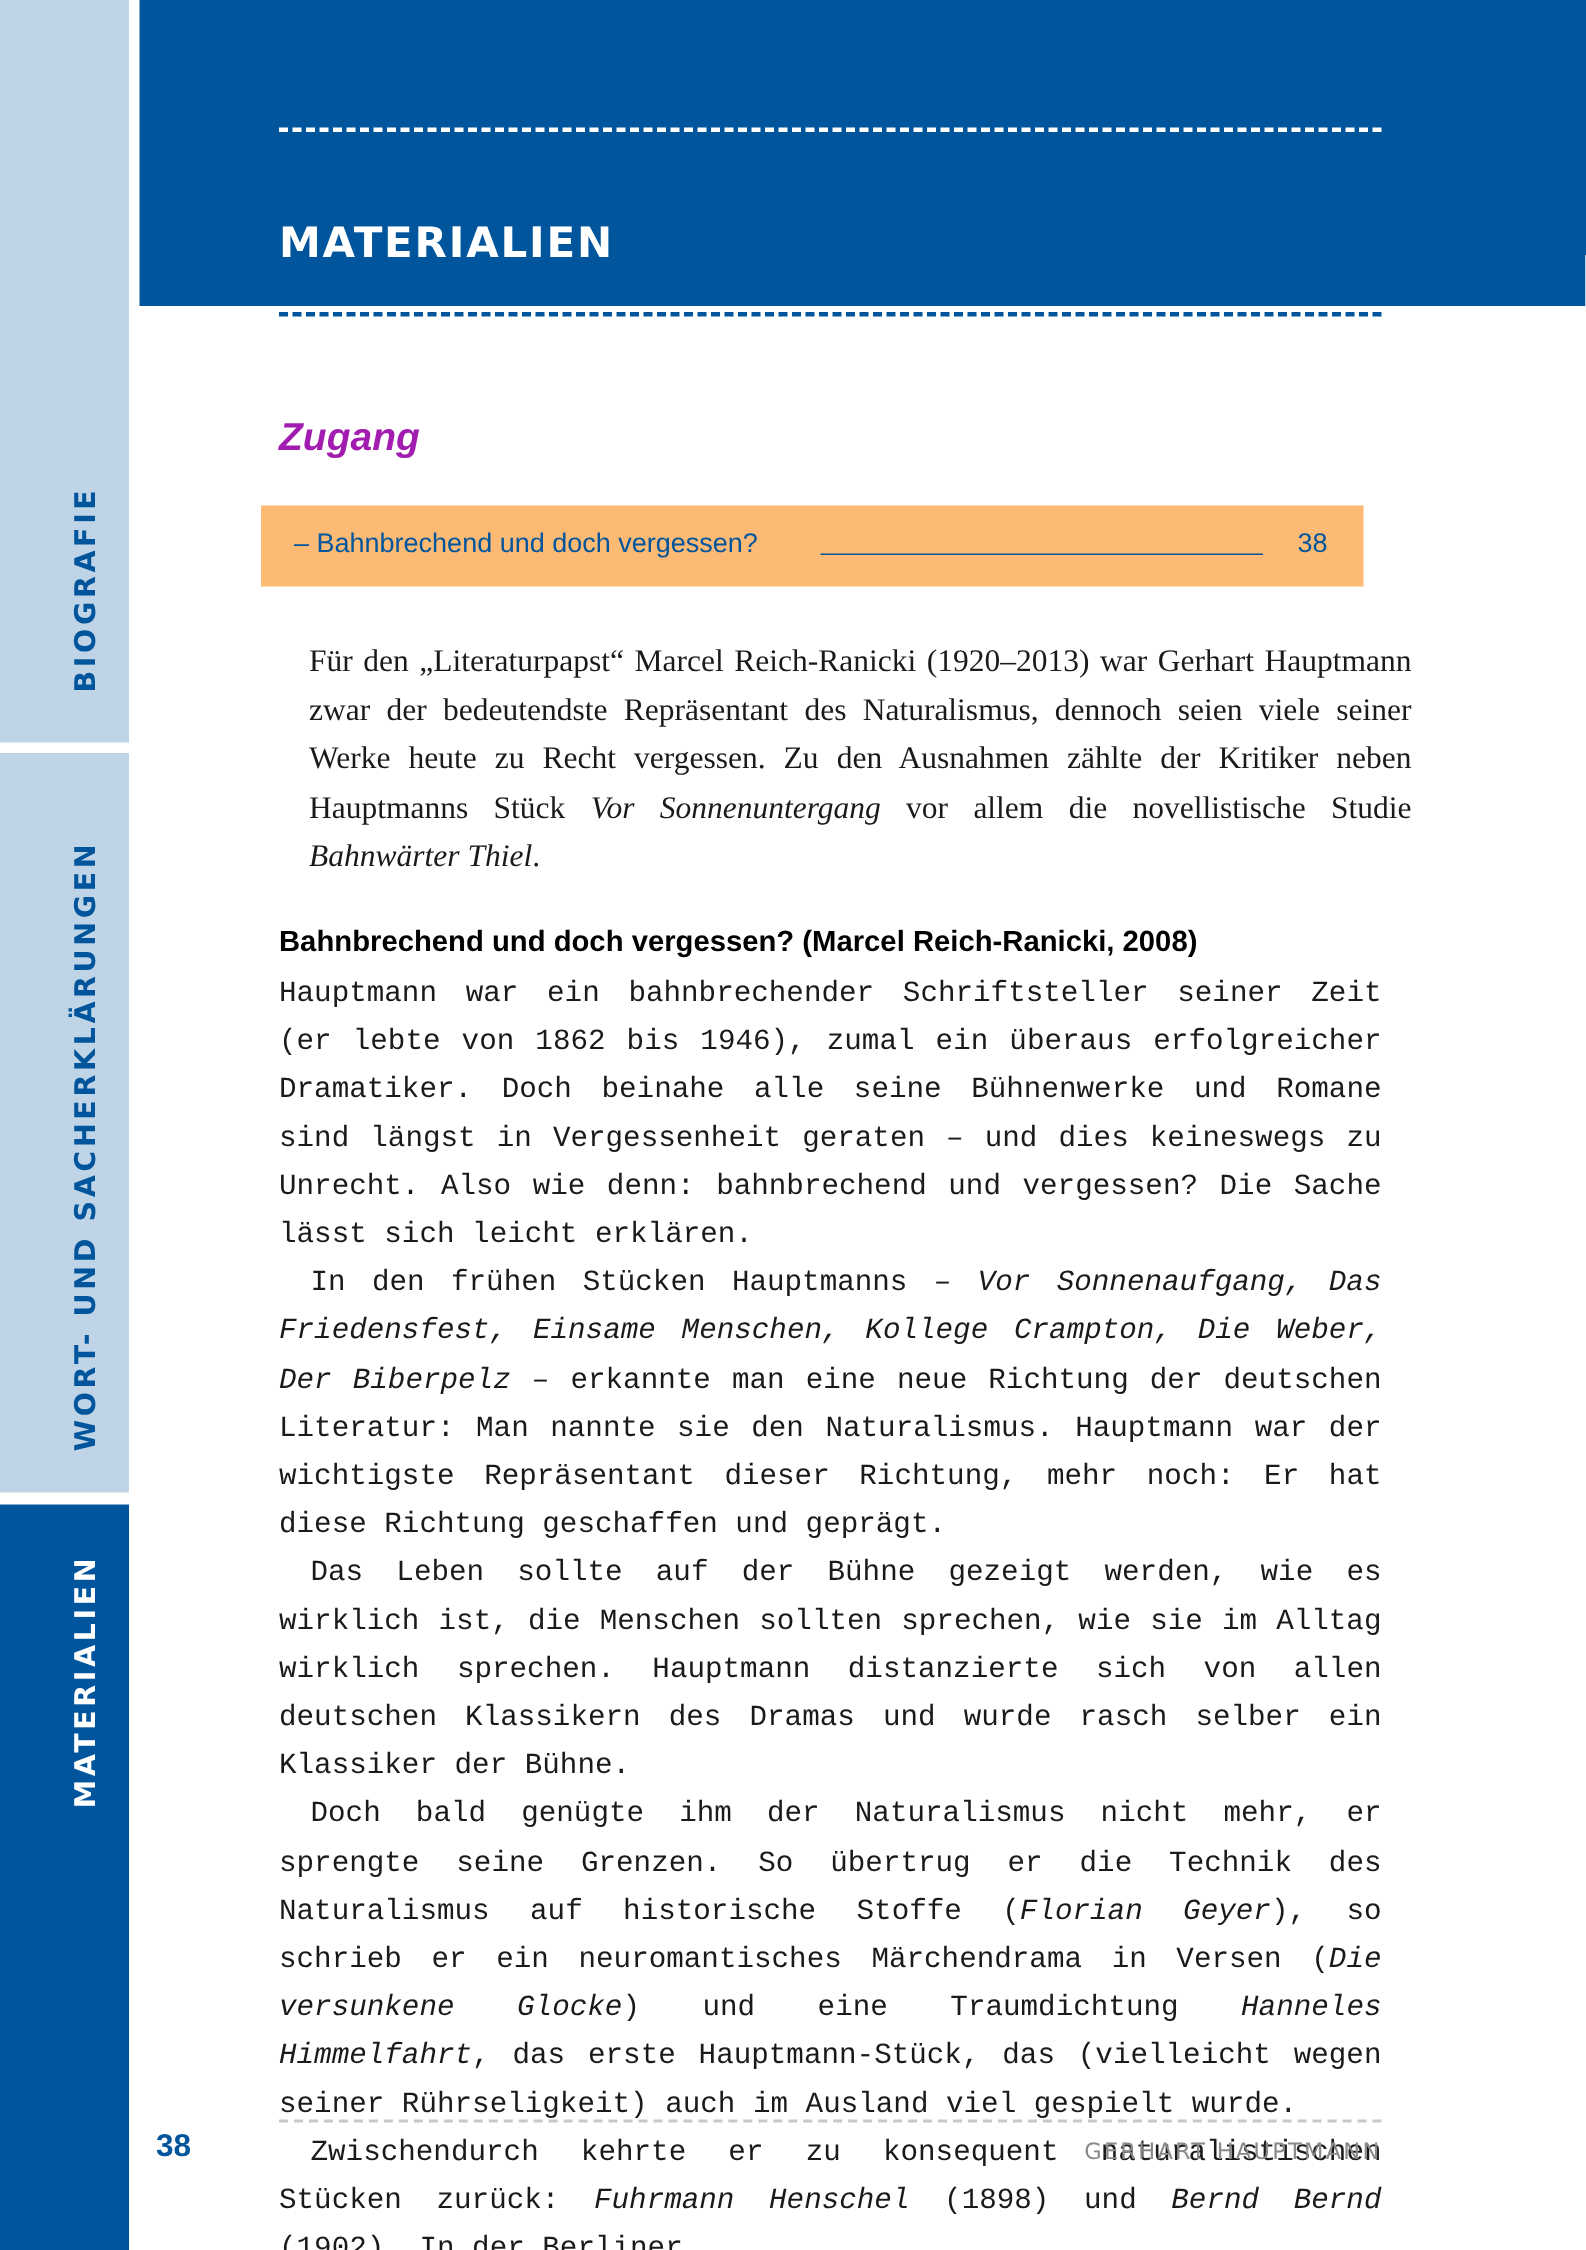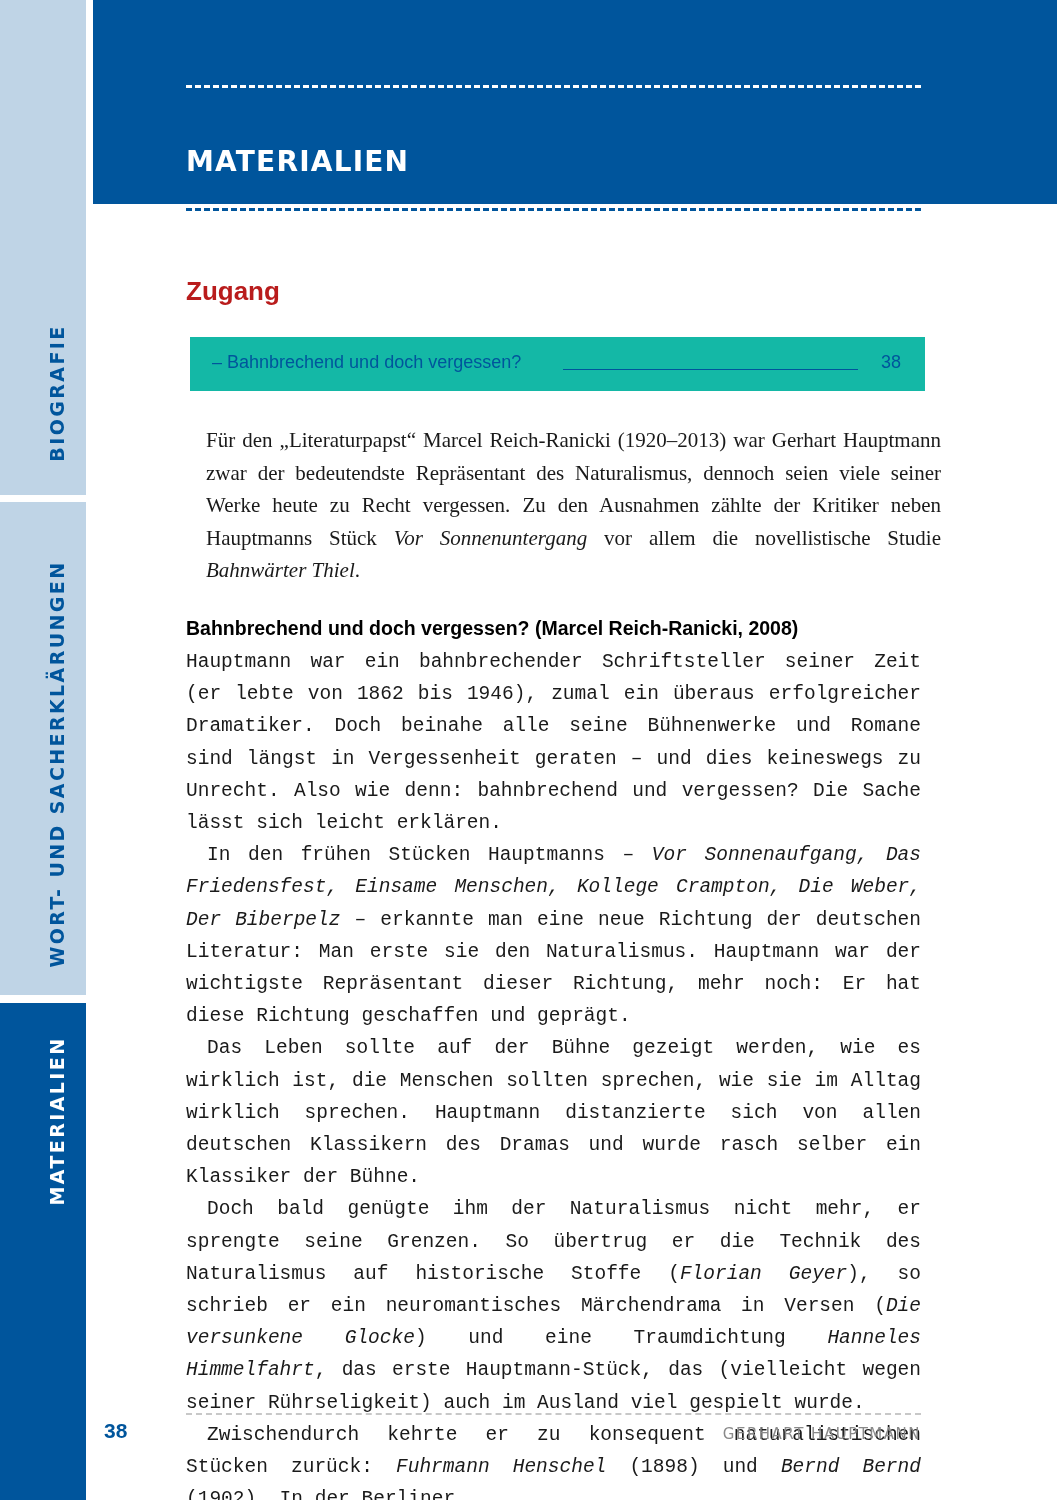--- a/index.html
+++ b/index.html
@@ -5,22 +5,22 @@
   html, body { margin:0; padding:0; }
   body { width:1057px; height:1500px; background:#ffffff; position:relative; overflow:hidden; font-family:"Liberation Sans", sans-serif; }
   .side-tab { position:absolute; left:0; width:86px; background:#bfd4e6; }
   .side-tab.active { background:#00559c; }
   .side-tab .lbl { position:absolute; left:57px; top:50%; transform:translate(-50%,-50%) rotate(-90deg); white-space:nowrap; font-family:"DejaVu Sans", sans-serif; font-weight:bold; font-size:19px; letter-spacing:2.4px; color:#00559c; }
   .side-tab.active .lbl { color:#ffffff; }
   .header-band { position:absolute; left:93px; top:0; width:964px; height:204px; background:#00559c; }
   .dash-top { position:absolute; left:186px; top:85px; width:735px; height:0; border-top:3px dashed #ffffff; }
   .dash-bottom { position:absolute; left:186px; top:208px; width:735px; height:0; border-top:3px dashed #00559c; }
   .header-title { position:absolute; left:186px; top:145px; font-family:"DejaVu Sans", sans-serif; font-weight:bold; font-size:28px; letter-spacing:1.2px; color:#ffffff; }
-  .section-title { position:absolute; left:186px; top:276px; font-family:"Liberation Sans", sans-serif; font-weight:bold; font-size:26px; color:#b91c1c; }
-  .toc-box { position:absolute; left:190px; top:337px; width:735px; height:54px; background:#14b8a6; }
+  .section-title { position:absolute; left:186px; top:276px; font-family:"Liberation Sans", sans-serif; font-weight:bold; font-size:26px; color:#a21caf;font-style:italic; }
+  .toc-box { position:absolute; left:174px; top:337px; width:735px; height:54px; background:#fdba74; }
   .toc-text { position:absolute; left:22px; top:15px; font-size:18px; color:#00559c; }
   .toc-line { position:absolute; left:373px; top:32px; width:295px; border-top:1.5px solid #00559c; }
   .toc-page { position:absolute; right:24px; top:15px; font-size:18px; color:#00559c; }
   .intro { position:absolute; left:186px; top:424px; width:735px; font-family:"Liberation Serif", serif; font-size:21px; line-height:32.5px; color:#1a1a1a; text-align:justify;margin-left:20px; }
   .intro i, .body i { font-style:italic; }
   .sub-head { position:absolute; left:186px; top:617px; font-weight:bold; font-size:19.5px; color:#000000; }
   .body { position:absolute; left:186px; top:646px; width:735px; font-family:Liberation Mono, monospace; font-size:19.5px; line-height:32.2px; color:#1a1a1a; text-align:justify; }
   .body p { margin:0; text-indent:21px; }
   .body p.first { text-indent:0; }
   .footer-dash { position:absolute; left:186px; top:1413px; width:735px; border-top:2px dashed #c8c8c8; }
@@ -52,21 +52,21 @@
   <span class="toc-line"></span>
   <span class="toc-page">38</span>
 </div>
 
 <div class="intro"><span>Für den „Literaturpapst“ Marcel Reich-Ranicki (1920–2013) war Gerhart Hauptmann zwar der bedeutendste Repräsentant des Naturalismus, dennoch seien viele seiner Werke heute zu Recht vergessen. Zu den Ausnahmen zählte der Kritiker neben Hauptmanns Stück </span><i>Vor Sonnenuntergang</i><span> vor allem die novellistische Studie </span><i>Bahnwärter Thiel</i><span>.</span></div>
 
 <div class="sub-head">Bahnbrechend und doch vergessen? (Marcel Reich-Ranicki, 2008)</div>
 
 <div class="body">
   <p class="first">Hauptmann war ein bahnbrechender Schriftsteller seiner Zeit (er lebte von 1862 bis 1946), zumal ein überaus erfolgreicher Dramatiker. Doch beinahe alle seine Bühnenwerke und Romane sind längst in Vergessenheit geraten – und dies keineswegs zu Unrecht. Also wie denn: bahnbrechend und vergessen? Die Sache lässt sich leicht erklären.</p>
-  <p><span>In den frühen Stücken Hauptmanns – </span><i>Vor Sonnenaufgang, Das Friedensfest, Einsame Menschen, Kollege Crampton, Die Weber, Der Biberpelz</i><span> – erkannte man eine neue Richtung der deutschen Literatur: Man erste sie den Naturalismus. Hauptmann war der wichtigste Repräsentant dieser Richtung, mehr noch: Er hat diese Richtung geschaffen und geprägt.</span></p>
+  <p><span>In den frühen Stücken Hauptmanns – </span><i>Vor Sonnenaufgang, Das Friedensfest, Einsame Menschen, Kollege Crampton, Die Weber, Der Biberpelz</i><span> – erkannte man eine neue Richtung der deutschen Literatur: Man nannte sie den Naturalismus. Hauptmann war der wichtigste Repräsentant dieser Richtung, mehr noch: Er hat diese Richtung geschaffen und geprägt.</span></p>
   <p>Das Leben sollte auf der Bühne gezeigt werden, wie es wirklich ist, die Menschen sollten sprechen, wie sie im Alltag wirklich sprechen. Hauptmann distanzierte sich von allen deutschen Klassikern des Dramas und wurde rasch selber ein Klassiker der Bühne.</p>
   <p><span>Doch bald genügte ihm der Naturalismus nicht mehr, er sprengte seine Grenzen. So übertrug er die Technik des Naturalismus auf historische Stoffe (</span><i>Florian Geyer</i><span>), so schrieb er ein neuromantisches Märchendrama in Versen (</span><i>Die versunkene Glocke</i><span>) und eine Traumdichtung </span><i>Hanneles Himmelfahrt</i><span>, das erste Hauptmann-Stück, das (vielleicht wegen seiner Rührseligkeit) auch im Ausland viel gespielt wurde.</span></p>
   <p><span>Zwischendurch kehrte er zu konsequent naturalistischen Stücken zurück: </span><i>Fuhrmann Henschel</i><span> (1898) und </span><i>Bernd Bernd</i><span> (1902). In der Berliner</span></p>
 </div>
 
 <div class="footer-dash"></div>
 <div class="page-num">38</div>
 <div class="footer-author">GERHART HAUPTMANN</div>
 
 </body></html>

